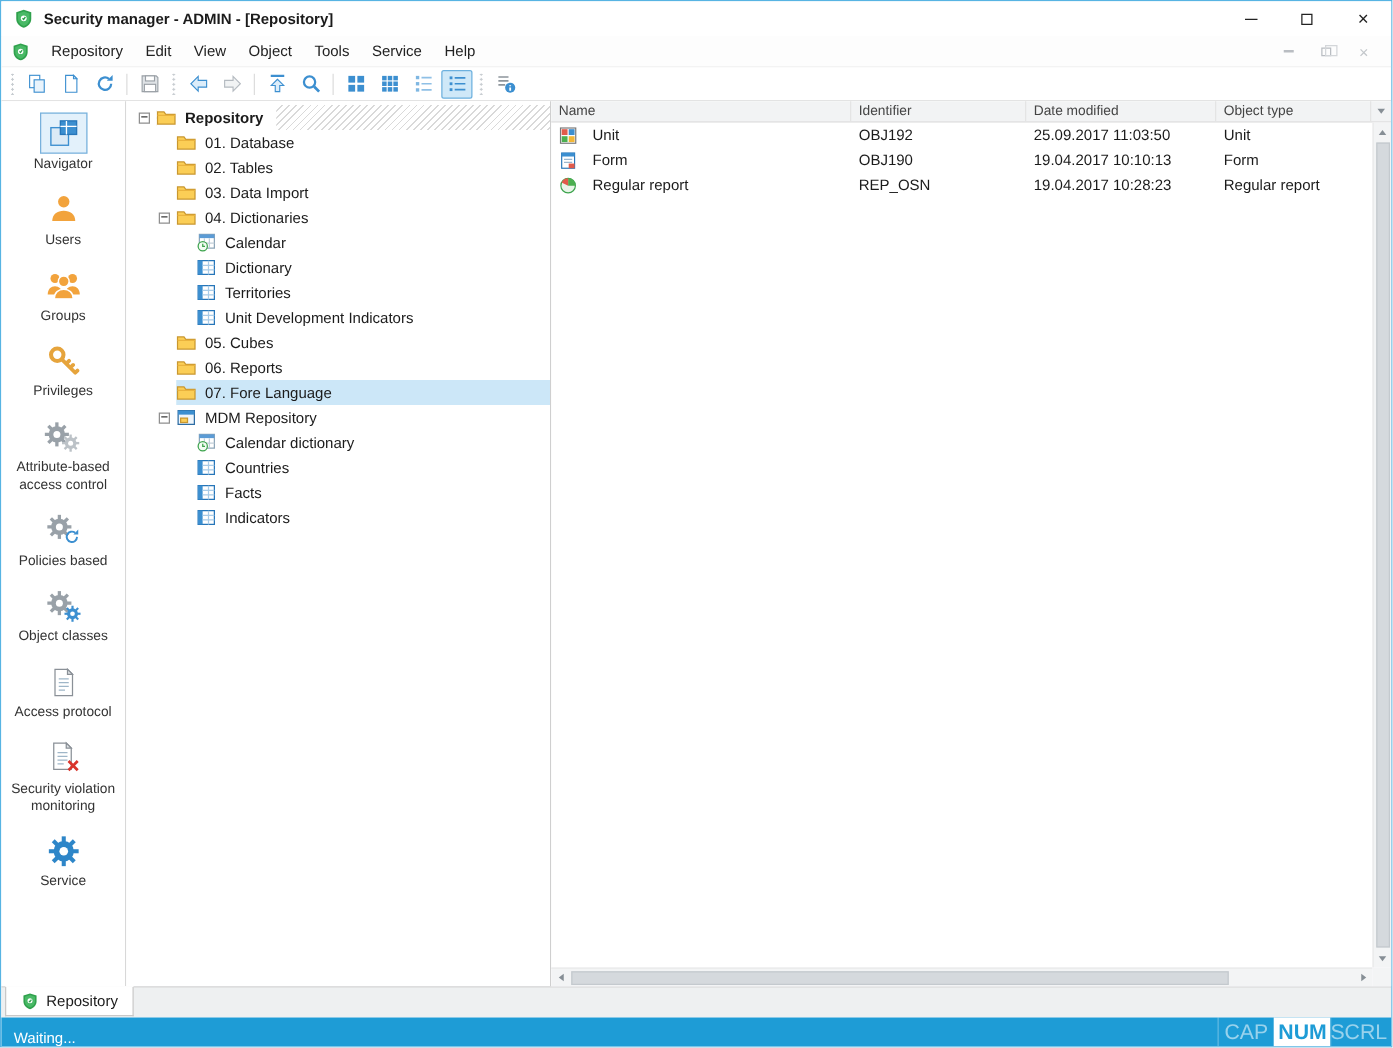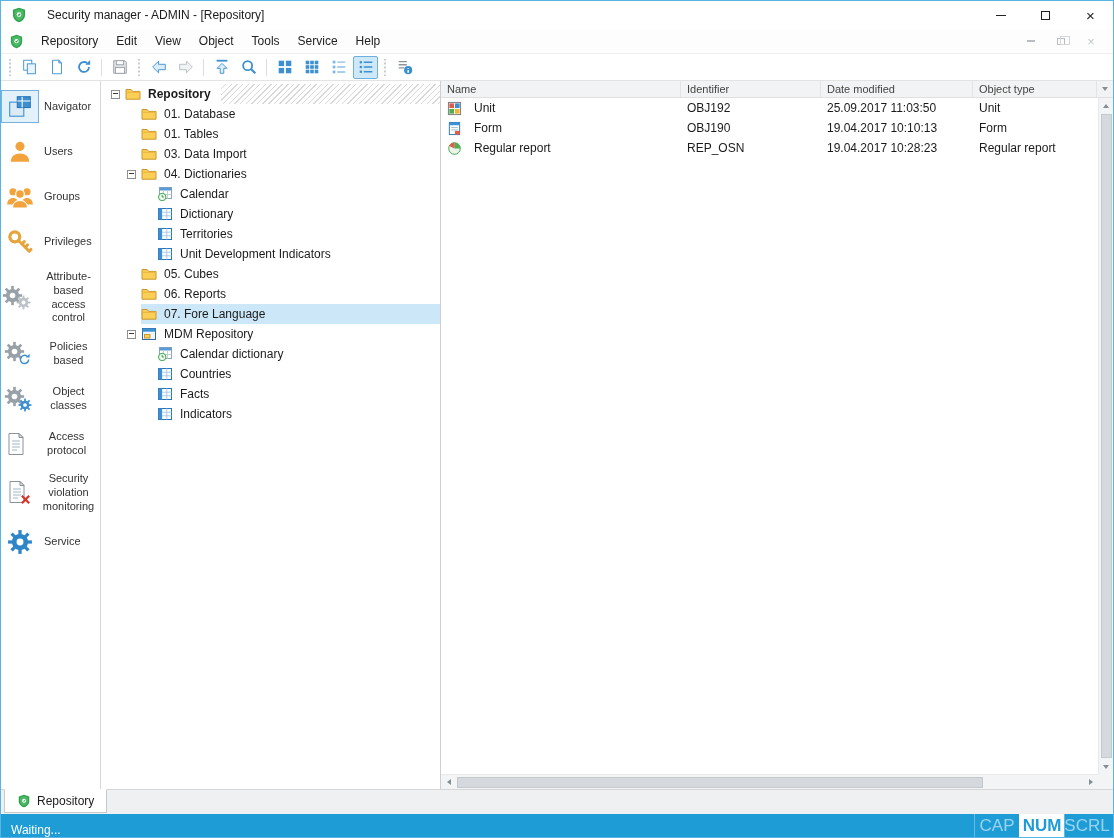--- a/index.html
+++ b/index.html
@@ -3,21 +3,21 @@
 <meta charset="utf-8">
 <style>
   *{box-sizing:border-box;margin:0;padding:0}
   html,body{background:#e8e8e8}
   body{font-family:"Liberation Sans",sans-serif;font-size:12px;color:#1b1b1b}
   .window{width:1114px;height:838px;background:#fff;border:1px solid #57b4e3;display:flex;flex-direction:column;position:relative;overflow:hidden}
 
   
   .titlebar{height:28px;flex:0 0 auto;display:flex;align-items:center;background:#fff;padding-left:10px}
   .titlebar .app-ico{width:16px;height:16px;flex:0 0 auto}
-  .titlebar .title{margin-left:20px;font-weight:normal;font-size:12px}
+  .titlebar .title{margin-left:8px;font-weight:bold;font-size:12px}
   .win-controls{margin-left:auto;display:flex;height:100%}
   .winbtn{width:45px;height:100%;display:flex;align-items:center;justify-content:center;cursor:default}
   .glyph-min{width:10px;height:1px;background:#222}
   .glyph-max{width:9px;height:9px;border:1px solid #222}
   .glyph-close{font-size:15px;line-height:1;color:#222}
 
   
   .menubar{height:25px;flex:0 0 auto;display:flex;align-items:center;background:#fdfdfd;border-bottom:1px solid #efefef;padding-left:8px}
   .menubar .child-ico{width:15px;height:15px;margin-right:8px}
   .menu-item{padding:0 9px;height:100%;display:flex;align-items:center;color:#222}
@@ -34,21 +34,21 @@
   .tb-sep{width:1px;height:17px;background:#ddd;margin:0 3px}
   .tb-btn{width:25px;height:23px;display:flex;align-items:center;justify-content:center;border:1px solid transparent;border-radius:2px}
   .tb-btn.active{background:#cfe8f8;border-color:#6cb0de}
   .tb-btn svg{width:18px;height:18px}
 
   
   .main{flex:1;display:flex;min-height:0;background:#fff}
 
   
   .sidebar{width:100px;flex:0 0 auto;border-right:1px solid #d8d8d8;display:flex;flex-direction:column;align-items:center;padding-top:9px;gap:12px;overflow:hidden}
-  .side-item{display:flex;flex-direction:row;align-items:center;gap:2px;width:100%;cursor:default}
+  .side-item{display:flex;flex-direction:column;align-items:center;gap:2px;width:100%;cursor:default}
   .side-icon{width:38px;height:33px;display:flex;align-items:center;justify-content:center;border:1px solid transparent;position:relative}
   .side-item.selected .side-icon{background:#e3f1fb;border-color:#79b1dc}
   .side-label{font-size:11px;text-align:center;color:#333;line-height:1.25;padding:0 3px}
   .stack{position:relative;width:32px;height:30px}
   .stack svg{position:absolute}
 
   
   .treepanel{width:340px;flex:0 0 auto;border-right:1px solid #cfcfcf;padding-top:3px;overflow:hidden;background:#fff}
   .tree-row{height:20px;display:flex;align-items:center}
   .lvl0{padding-left:10px}.lvl1{padding-left:26px}.lvl2{padding-left:42px}
@@ -514,21 +514,21 @@
             </svg>
             <span class="tlabel">01. Database</span>
           </div>
       </div>
       <div class="tree-row lvl1">
         <span class="exp none"></span>
         <div class="row-body">
             <svg class="ticon">
               <use href="#i-folder"></use>
             </svg>
-            <span class="tlabel">01. Tables</span>
+            <span class="tlabel">02. Tables</span>
           </div>
       </div>
       <div class="tree-row lvl1">
         <span class="exp none"></span>
         <div class="row-body">
             <svg class="ticon">
               <use href="#i-folder"></use>
             </svg>
             <span class="tlabel">03. Data Import</span>
           </div>

